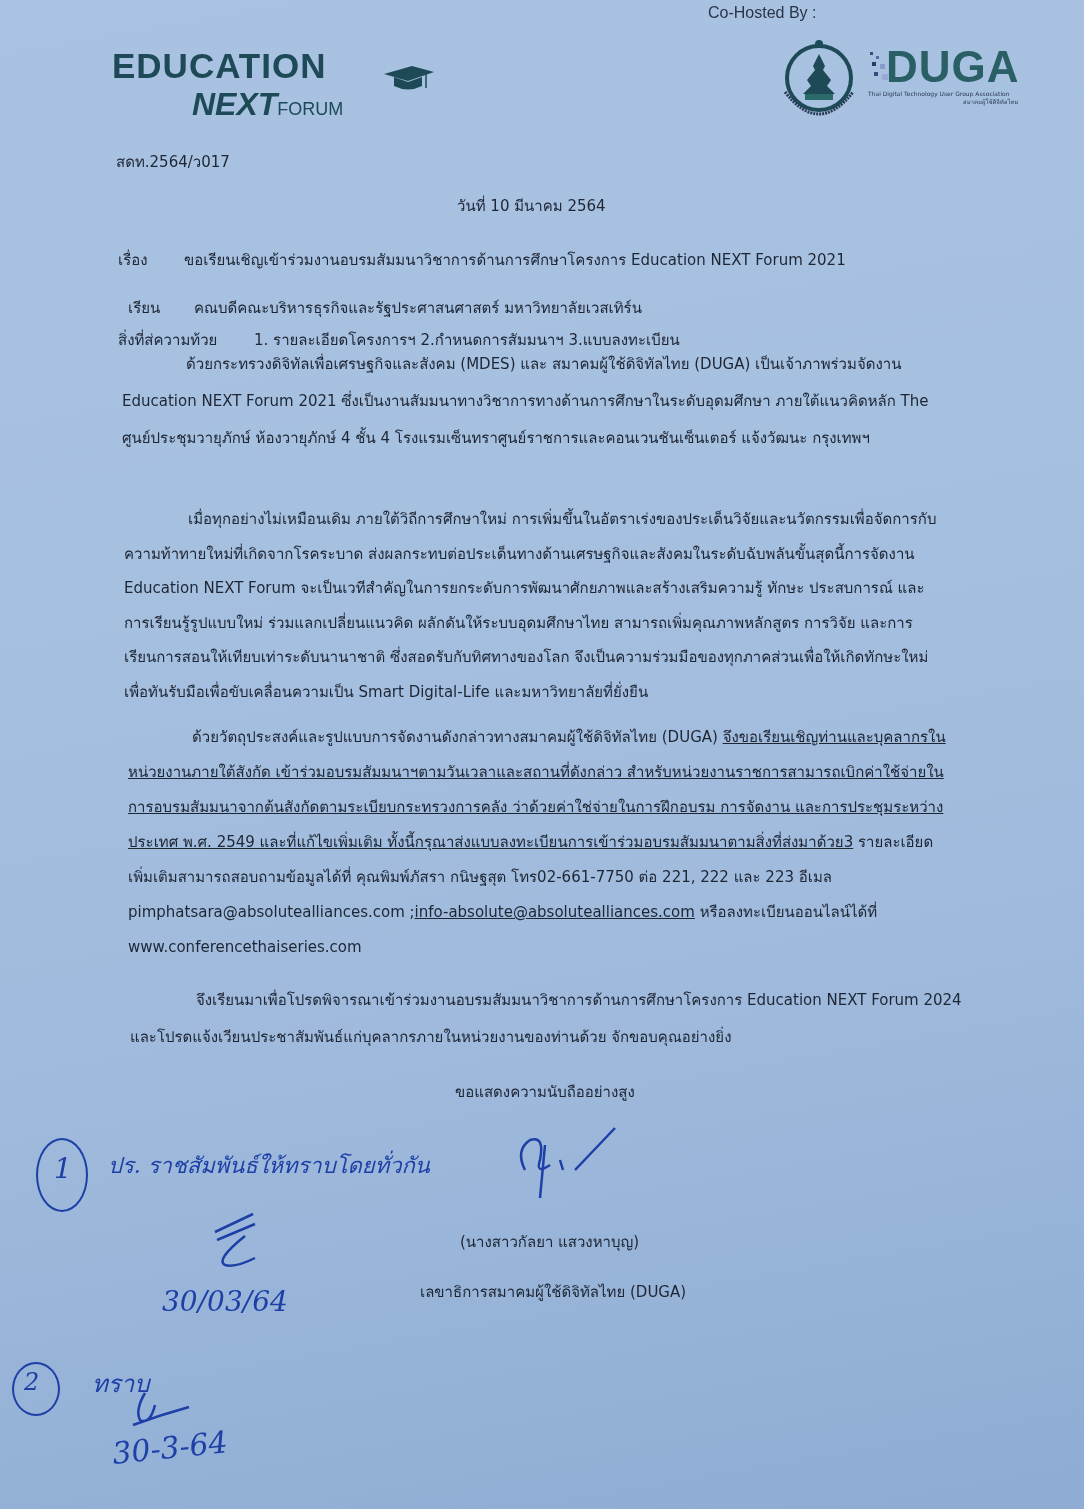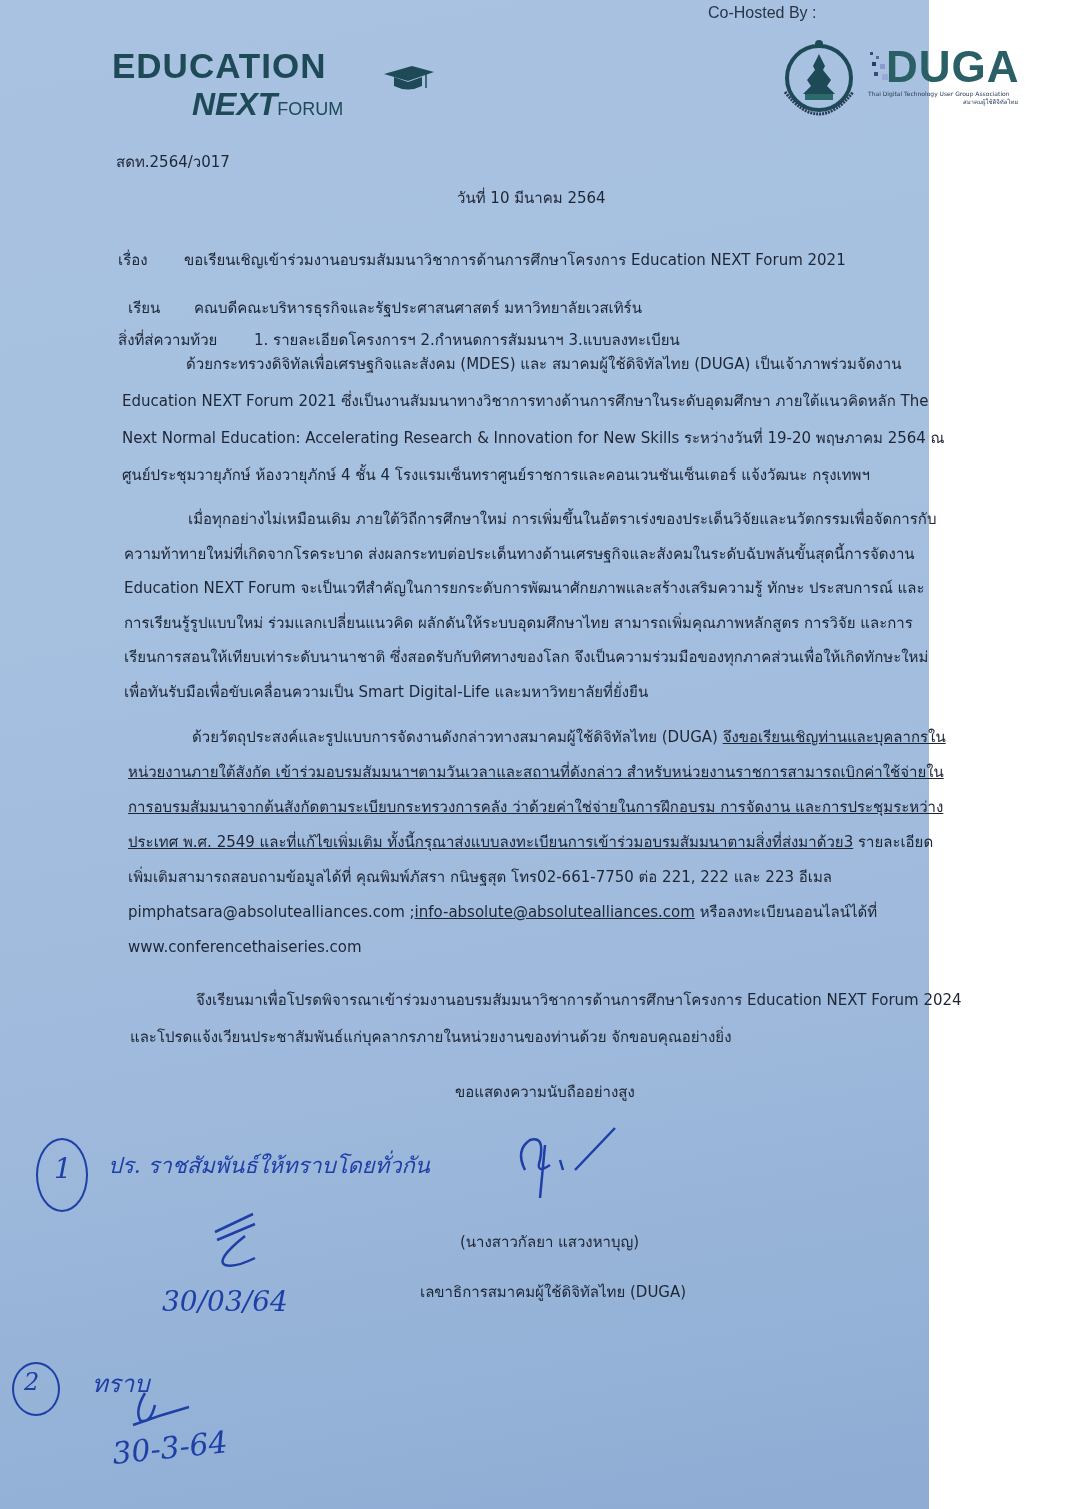--- a/index.html
+++ b/index.html
@@ -1,34 +1,34 @@
 <!DOCTYPE html>
 <html><head>
 <meta charset="utf-8">
 <style>
   html,body{margin:0;padding:0;}
   body{width:1084px;height:1509px;overflow:hidden;font-family:"DejaVu Sans",sans-serif;}
-  .page{position:relative;width:929px;height:1509px;
+  .page{position:relative;width:1084px;height:1509px;
     background:linear-gradient(170deg,#a9c2e2 0%,#a6c0e0 35%,#9fbadc 65%,#8eacd4 100%);
     color:#1e2634;}
   .abs{position:absolute;}
   .cohost{left:708px;top:4px;font-size:16px;color:#2a3445;font-family:"Liberation Sans",sans-serif;}
   .logo-edu{left:70px;top:46px;font-family:"Liberation Sans",sans-serif;color:#1d4a56;margin-left:42px;}
   .logo-edu .l1{font-size:35px;font-weight:bold;letter-spacing:1px;line-height:40px;}
   .logo-edu .l2{position:absolute;left:80px;top:40px;white-space:nowrap;}
   .logo-edu .next{font-size:32px;font-weight:bold;font-style:italic;}
   .logo-edu .forum{font-size:18px;}
   .cap{left:270px;top:20px;}
   .ministry{left:775px;top:36px;width:88px;height:88px;}
   .duga{left:868px;top:44px;width:160px;}
   .duga .big{font-family:"Liberation Sans",sans-serif;font-weight:bold;font-size:44px;color:#2a5f66;letter-spacing:1px;line-height:46px;padding-left:18px;}
   .duga .sub{font-size:6px;color:#2a3a55;white-space:nowrap;}
   .duga .sub2{font-size:6px;color:#2a3a55;text-align:right;padding-right:10px;}
   .docno{left:116px;top:150px;font-size:15px;}
-  .date{left:457px;top:186px;font-size:15px;}
+  .date{left:457px;top:194px;font-size:15px;}
   .row{font-size:15px;white-space:nowrap;}
   .lbl{display:inline-block;}
   .para{font-size:15px;line-height:37px;white-space:nowrap;}
   .u{text-decoration:underline;}
   .hand{color:#1d3fa6;font-family:"DejaVu Serif",serif;font-style:italic;}
   .circle{border:2px solid #1d3fa6;border-radius:50%;}
 </style>
 </head>
 <body>
 
@@ -79,21 +79,20 @@
   <div class="abs row" style="left:128px;top:296px;">
     <span class="lbl" style="width:66px">เรียน</span><span>คณบดีคณะบริหารธุรกิจและรัฐประศาสนศาสตร์  มหาวิทยาลัยเวสเทิร์น</span>
   </div>
   <div class="abs row" style="left:118px;top:328px;">
     <span class="lbl" style="width:136px">สิ่งที่ส่ความท้วย</span><span>1. รายละเอียดโครงการฯ 2.กำหนดการสัมมนาฯ 3.แบบลงทะเบียน</span>
   </div>
 
   <div class="abs para" style="left:122px;top:346px;">
     <div style="padding-left:64px">ด้วยกระทรวงดิจิทัลเพื่อเศรษฐกิจและสังคม (MDES) และ สมาคมผู้ใช้ดิจิทัลไทย (DUGA) เป็นเจ้าภาพร่วมจัดงาน</div>
     <div>Education NEXT Forum 2021 ซึ่งเป็นงานสัมมนาทางวิชาการทางด้านการศึกษาในระดับอุดมศึกษา ภายใต้แนวคิดหลัก  The</div>
-    <div>Next Normal Education: Accelerating Research &amp; Innovation for New Skills ระหว่างวันที่ 19-20 พฤษภาคม 2564 ณ</div>
     <div>ศูนย์ประชุมวายุภักษ์ ห้องวายุภักษ์ 4 ชั้น 4 โรงแรมเซ็นทราศูนย์ราชการและคอนเวนชันเซ็นเตอร์ แจ้งวัฒนะ กรุงเทพฯ</div>
   </div>
 
   <div class="abs para" style="left:124px;top:502px;line-height:34.5px;">
     <div style="padding-left:64px">เมื่อทุกอย่างไม่เหมือนเดิม ภายใต้วิถีการศึกษาใหม่ การเพิ่มขึ้นในอัตราเร่งของประเด็นวิจัยและนวัตกรรมเพื่อจัดการกับ</div>
     <div>ความท้าทายใหม่ที่เกิดจากโรคระบาด ส่งผลกระทบต่อประเด็นทางด้านเศรษฐกิจและสังคมในระดับฉับพลันขั้นสุดนี้การจัดงาน</div>
     <div>Education NEXT Forum จะเป็นเวทีสำคัญในการยกระดับการพัฒนาศักยภาพและสร้างเสริมความรู้ ทักษะ  ประสบการณ์ และ</div>
     <div>การเรียนรู้รูปแบบใหม่ ร่วมแลกเปลี่ยนแนวคิด ผลักดันให้ระบบอุดมศึกษาไทย สามารถเพิ่มคุณภาพหลักสูตร การวิจัย และการ</div>
     <div>เรียนการสอนให้เทียบเท่าระดับนานาชาติ ซึ่งสอดรับกับทิศทางของโลก จึงเป็นความร่วมมือของทุกภาคส่วนเพื่อให้เกิดทักษะใหม่</div>
     <div>เพื่อทันรับมือเพื่อขับเคลื่อนความเป็น Smart Digital-Life และมหาวิทยาลัยที่ยั่งยืน</div>

